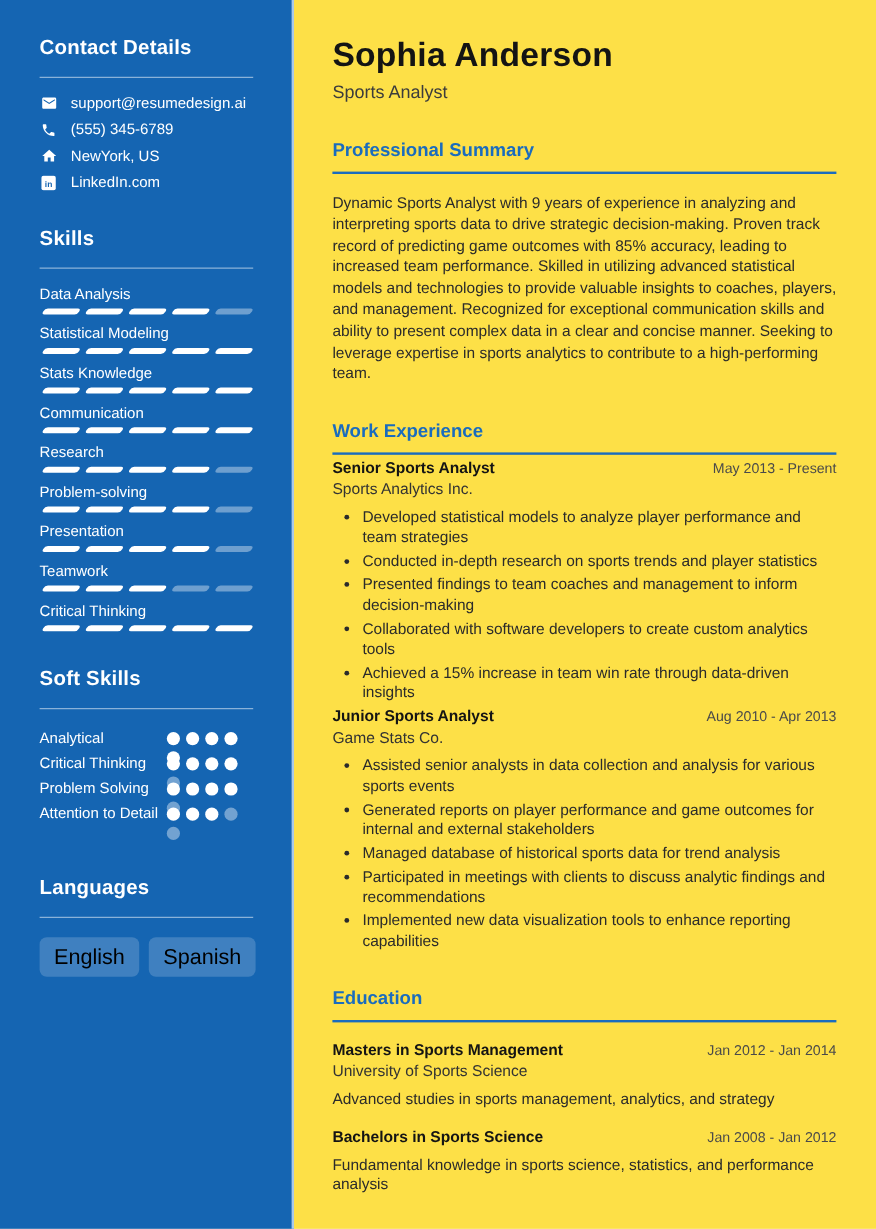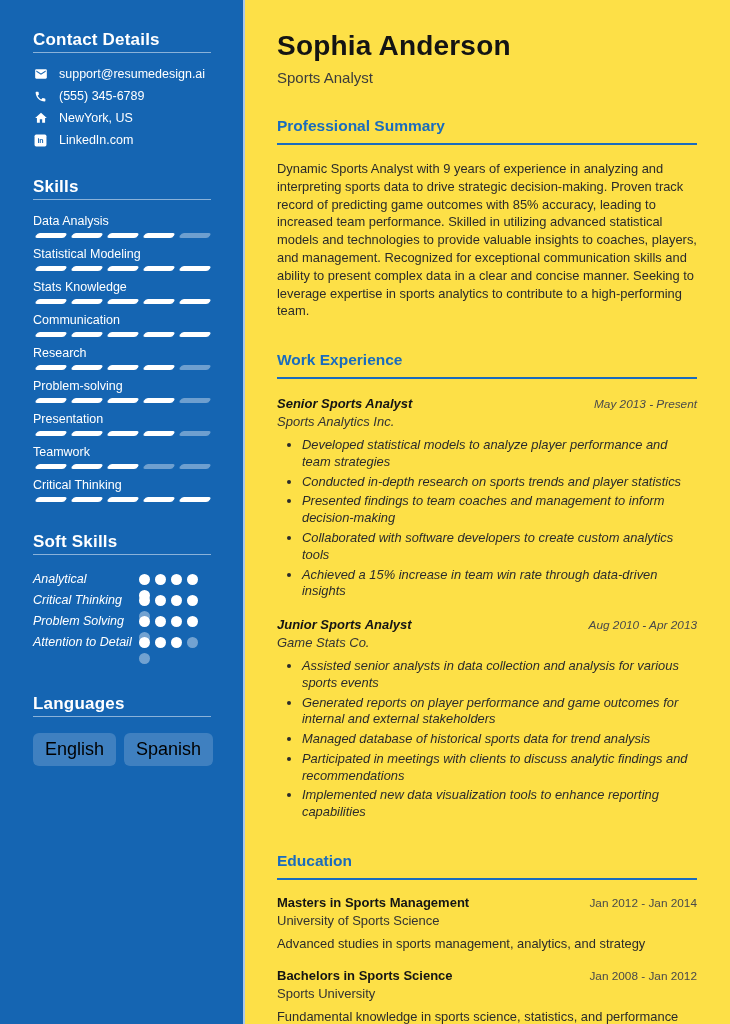--- a/index.html
+++ b/index.html
@@ -15,34 +15,34 @@
   
   .sidebar{
     position:absolute;left:0;top:0;width:245px;height:1024px;
     background:var(--sidebar-bg);
     border-right:2px solid #a9c9ea;
     padding:30px 32px 0 33px;
   }
   .side-section{margin-bottom:30px;}
   .side-title{
     color:#fff;font-size:17px;font-weight:bold;letter-spacing:.2px;
-    padding-bottom:2px;border-bottom:1px solid rgba(255,255,255,.5);
+    padding-bottom:14px;border-bottom:1px solid rgba(255,255,255,.5);
     margin-bottom:14px;
   }
   .contact-row{display:flex;align-items:flex-end;gap:11px;margin-bottom:8px;}
   .c-icon{width:15px;height:14px;display:inline-flex;align-items:center;justify-content:center;flex:none;}
   .c-text{color:#fff;font-size:12.5px;}
   
   .skill{margin-bottom:9px;}
   .skill-name{color:#fff;font-size:12.5px;margin-bottom:5px;}
   .skill-bar{display:flex;gap:6px;padding-left:3px;}
   .seg{width:30px;height:5px;border-radius:2.5px;transform:skewX(-30deg);background:rgba(255,255,255,.38);}
   .seg.on{background:#fff;}
   
-  .soft-row{display:flex;height:21px;font-style:italic;}
+  .soft-row{display:flex;height:21px;}
   .soft-row:last-child{height:auto;}
   .soft-label{width:106px;color:#fff;font-size:12.5px;line-height:21px;flex:none;}
   .soft-dots{flex:1;display:flex;flex-wrap:wrap;gap:5px;padding-top:5px;align-content:flex-start;}
   .dot{width:11px;height:11px;border-radius:50%;background:rgba(255,255,255,.4);flex:none;}
   .dot.on{background:#fff;}
   
   .pill-row{display:flex;gap:8px;margin-top:16px;}
   .pill{background:rgba(255,255,255,.18);color:#000000;font-size:18px;padding:6px 12px;border-radius:6px;}
   
   .main{
@@ -50,21 +50,21 @@
     padding:30px 33px 0 32px;background:#fde047;
   }
   .person-name{margin:0;font-size:28px;font-weight:bold;color:#141414;letter-spacing:.2px;}
   .person-role{font-size:15px;color:#3c3c3c;margin-top:7px;}
   .section{margin-top:31px;}
   .sec-title{
     color:var(--accent);font-size:15.5px;font-weight:bold;
     padding-bottom:8px;border-bottom:2px solid var(--accent);
   }
   .summary-text{margin:15px 0 0;font-size:12.9px;color:#2b2b2b;line-height:1.38;}
-  .job{margin-top:17px;font-style:italic;}
+  .job{margin-top:3px;}
   .edu{margin-top:15px;}
   .entry-head{display:flex;justify-content:space-between;align-items:baseline;}
   .entry-title{font-size:13px;font-weight:bold;color:#141414;}
   .entry-dates{font-size:11.8px;color:#4a4a4a;flex:none;margin-left:12px;}
   .entry-sub{font-size:13px;color:#333;margin-top:3px;}
   ul.bullets{margin:8px 0 0;padding-left:25px;}
   ul.bullets li{font-size:12.9px;color:#2b2b2b;line-height:1.3;margin-bottom:3px;}
   .edu-desc{margin-top:8px;font-size:12.9px;color:#2b2b2b;line-height:1.3;}
 </style>
 </head>
@@ -316,19 +316,18 @@
             <span class="entry-dates">Jan 2012 - Jan 2014</span>
           </div>
           <div class="entry-sub">University of Sports Science</div>
           <div class="edu-desc">Advanced studies in sports management, analytics, and strategy</div>
         </div>
         <div class="edu">
           <div class="entry-head">
             <span class="entry-title">Bachelors in Sports Science</span>
             <span class="entry-dates">Jan 2008 - Jan 2012</span>
           </div>
-          <div class="entry-sub">Sports University</div>
           <div class="edu-desc">Fundamental knowledge in sports science, statistics, and performance analysis</div>
         </div>
       </div>
   </div>
 
 </div>
 
 </body></html>

